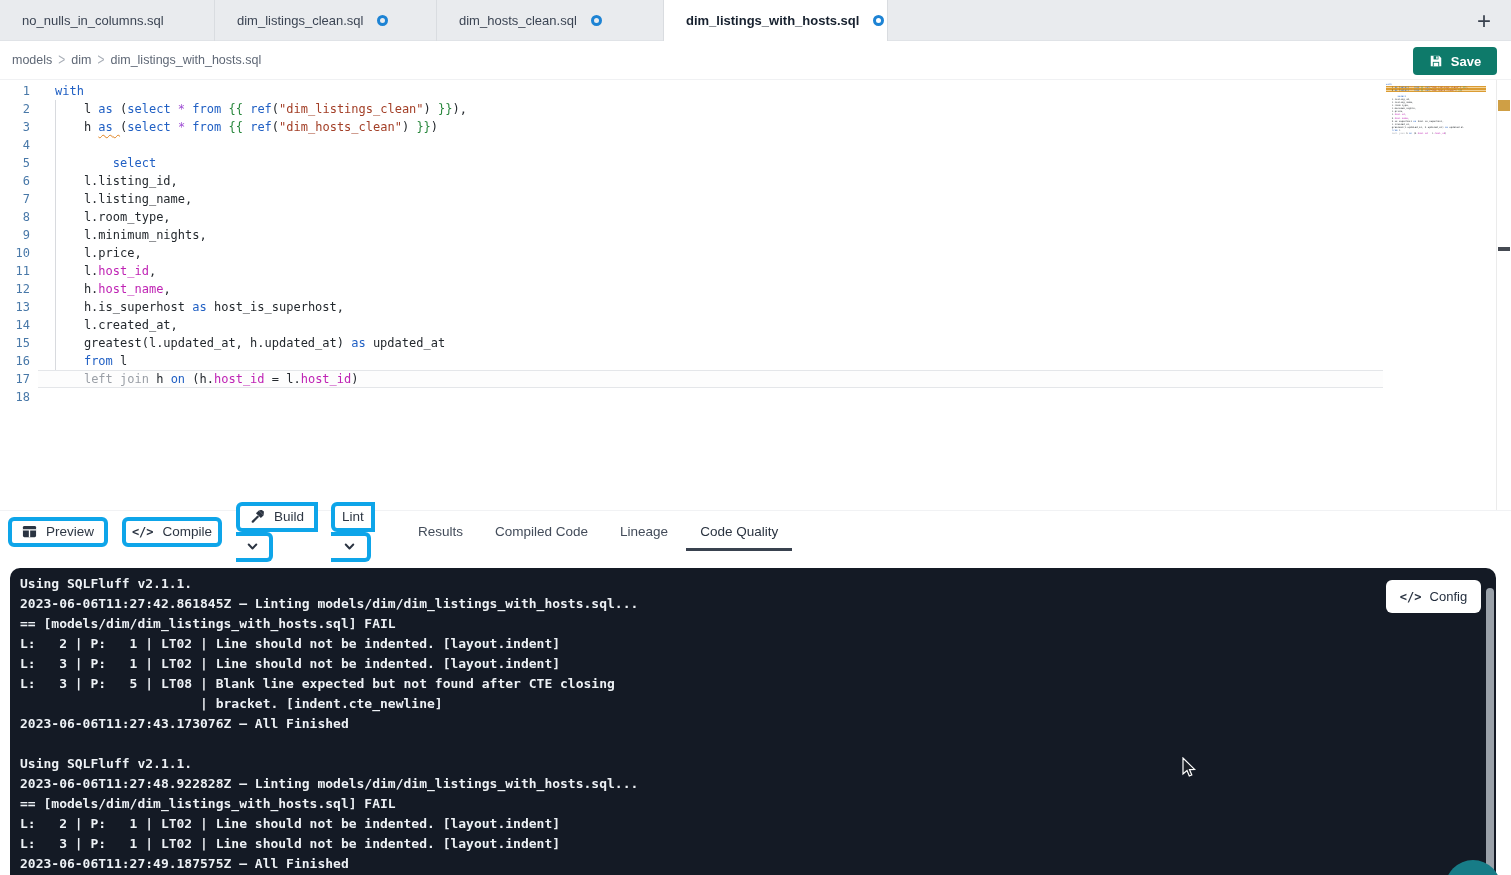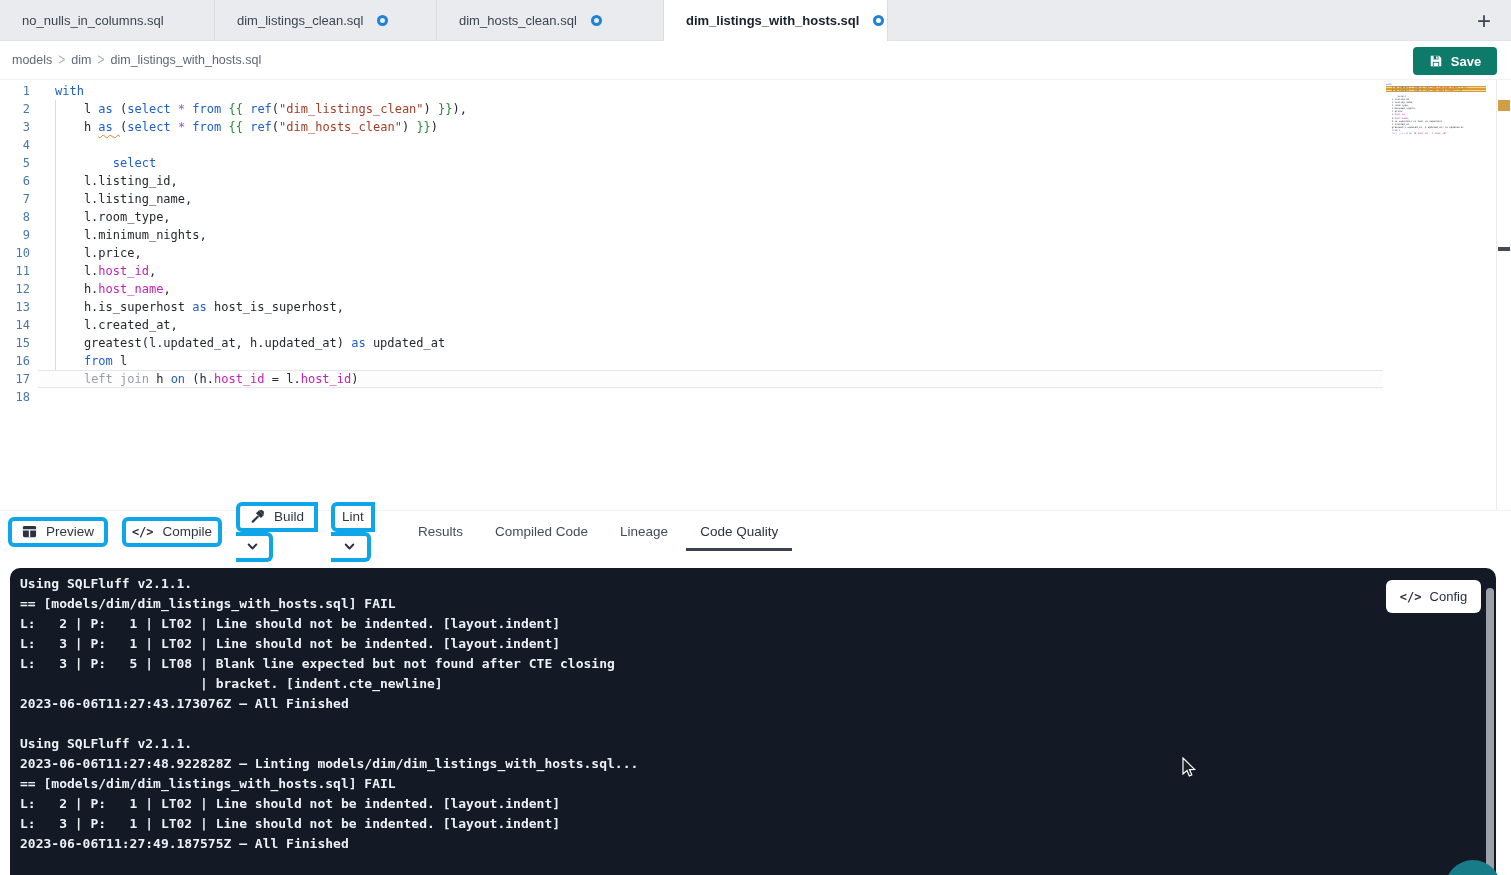--- a/index.html
+++ b/index.html
@@ -263,20 +263,21 @@
       </div>
       <div class="qtab active">
         <span>Code Quality</span>
       </div>
     </div>
   </div>
 
   <div class="terminal">
     <div class="term-lines" id="term-lines">
         <div class="term-line">Using SQLFluff v2.1.1.</div>
+        <div class="term-line">2023-06-06T11:27:42.861845Z — Linting models/dim/dim_listings_with_hosts.sql...</div>
         <div class="term-line">== [models/dim/dim_listings_with_hosts.sql] FAIL</div>
         <div class="term-line">L:   2 | P:   1 | LT02 | Line should not be indented. [layout.indent]</div>
         <div class="term-line">L:   3 | P:   1 | LT02 | Line should not be indented. [layout.indent]</div>
         <div class="term-line">L:   3 | P:   5 | LT08 | Blank line expected but not found after CTE closing</div>
         <div class="term-line">                       | bracket. [indent.cte_newline]</div>
         <div class="term-line">2023-06-06T11:27:43.173076Z — All Finished</div>
         <div class="term-line">&nbsp;</div>
         <div class="term-line">Using SQLFluff v2.1.1.</div>
         <div class="term-line">2023-06-06T11:27:48.922828Z — Linting models/dim/dim_listings_with_hosts.sql...</div>
         <div class="term-line">== [models/dim/dim_listings_with_hosts.sql] FAIL</div>

